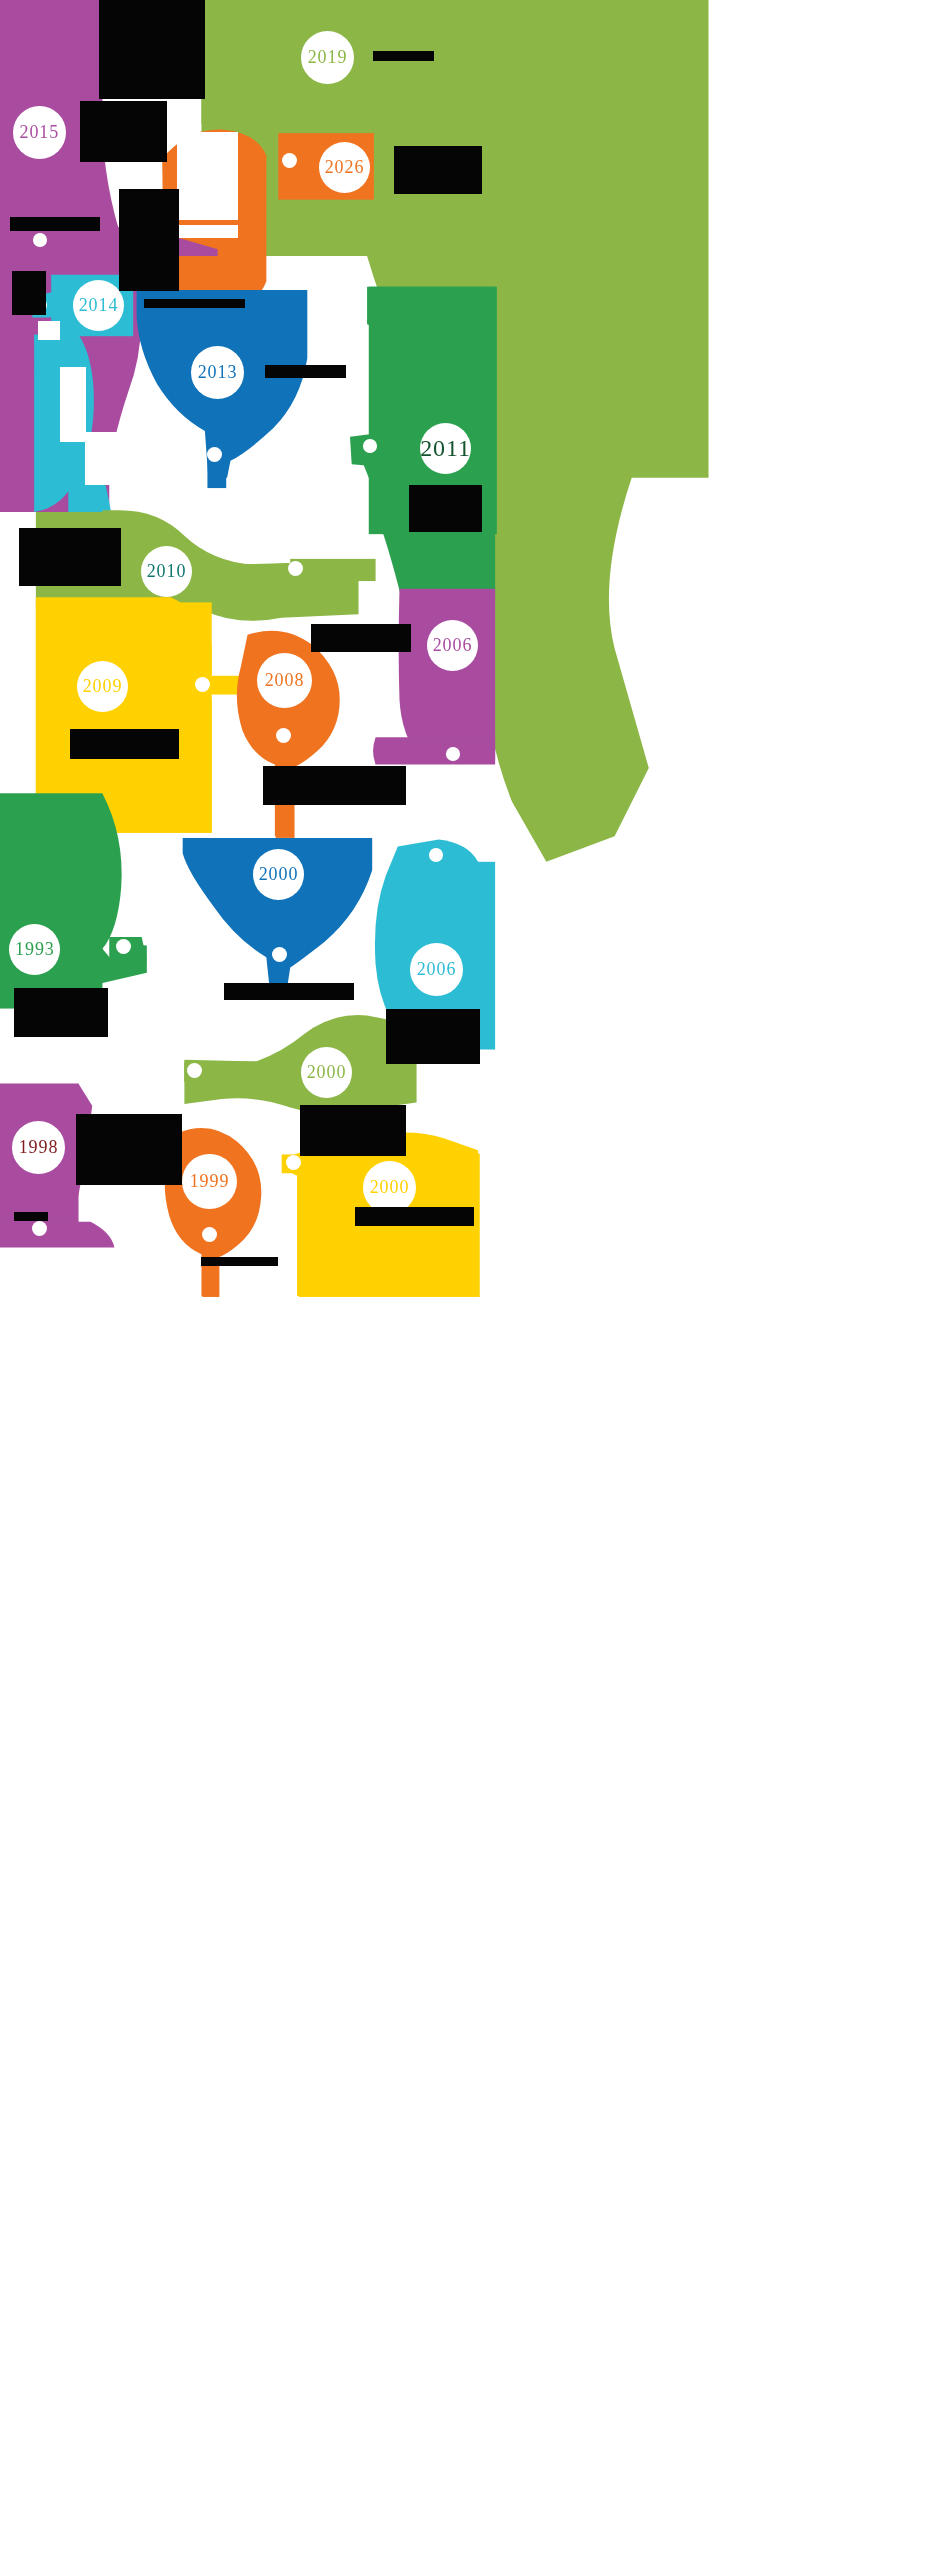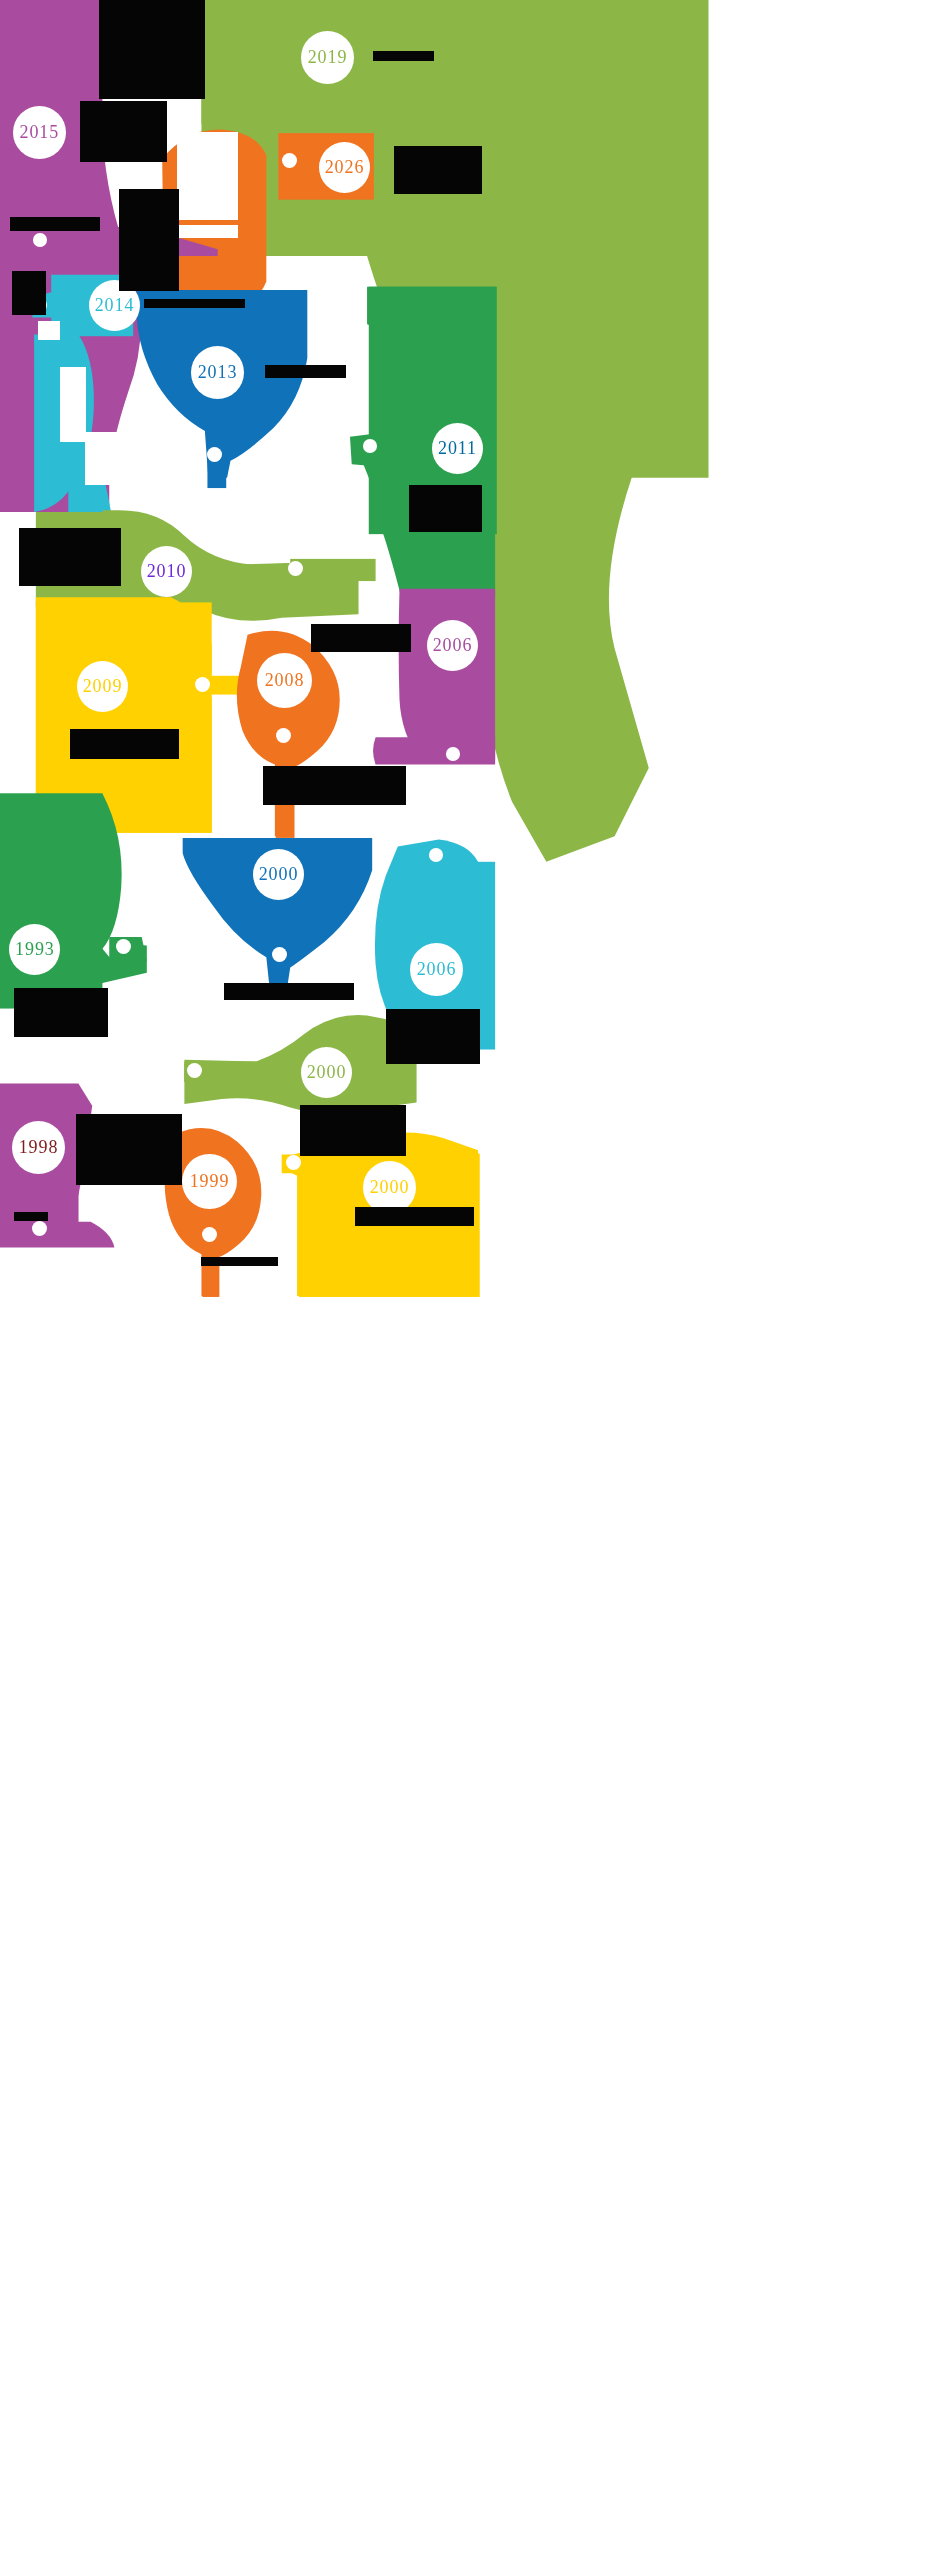--- a/index.html
+++ b/index.html
@@ -196,27 +196,27 @@
   <div class="node-dot" style="left:286px;top:1155px;width:15.4px;height:15.4px;"></div>
   <div class="node-dot" style="left:32px;top:1221px;width:15.4px;height:15.4px;"></div>
   <div class="node-dot" style="left:202px;top:1227px;width:15.4px;height:15.4px;"></div>
 
   <div class="year-bubble" style="left:301px;top:31px;width:53px;height:53px;color:#8CB747;font-size:18px;">2019</div>
 
   <div class="year-bubble" style="left:12.8px;top:106px;width:53px;height:53px;color:#A94CA0;font-size:18px;">2015</div>
 
   <div class="year-bubble" style="left:319px;top:142px;width:51px;height:51px;color:#F07320;font-size:18px;">2026</div>
 
-  <div class="year-bubble" style="left:73px;top:280px;width:51px;height:51px;color:#2CBCD4;font-size:18px;margin-left:16px;">2014</div>
+  <div class="year-bubble" style="left:73px;top:280px;width:51px;height:51px;color:#2CBCD4;font-size:18px;">2014</div>
 
   <div class="year-bubble" style="left:191px;top:346px;width:53px;height:53px;color:#1072B8;font-size:18px;">2013</div>
 
-  <div class="year-bubble" style="left:432px;top:423px;width:51px;height:51px;color:#0369a1;font-size:18px;">2011</div>
-
-  <div class="year-bubble" style="left:141px;top:546px;width:51px;height:51px;color:#6d28d9;font-size:18px;">2010</div>
+  <div class="year-bubble" style="left:420px;top:423px;width:51px;height:51px;color:#14532d;font-size:24px;">2011</div>
+
+  <div class="year-bubble" style="left:141px;top:546px;width:51px;height:51px;color:#0f766e;font-size:18px;">2010</div>
 
   <div class="year-bubble" style="left:427px;top:620px;width:51px;height:51px;color:#A94CA0;font-size:18px;">2006</div>
 
   <div class="year-bubble" style="left:77px;top:661px;width:51px;height:51px;color:#FFD100;font-size:18px;">2009</div>
 
   <div class="year-bubble" style="left:257px;top:653px;width:55px;height:55px;color:#F07320;font-size:18px;">2008</div>
 
   <div class="year-bubble" style="left:253px;top:849px;width:51px;height:51px;color:#1072B8;font-size:18px;">2000</div>
 
   <div class="year-bubble" style="left:9.4px;top:924px;width:51px;height:51px;color:#2BA14F;font-size:18px;">1993</div>

